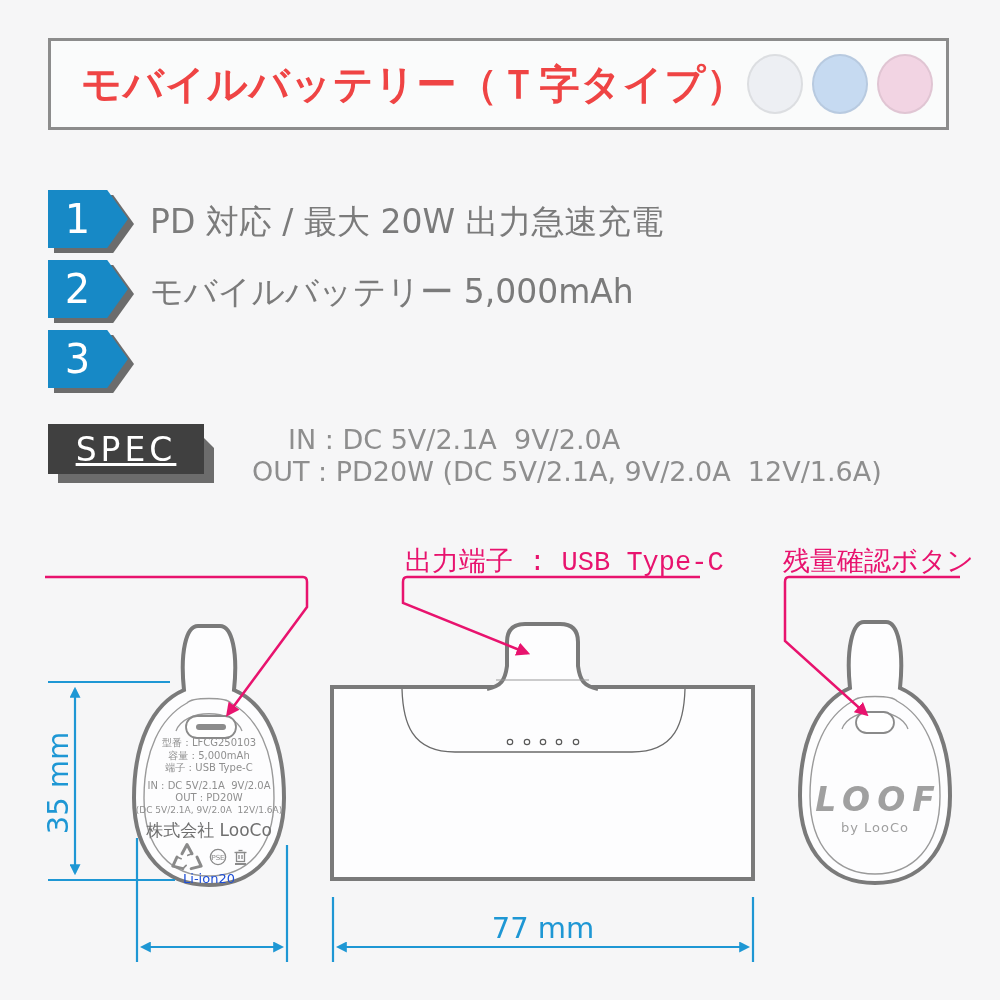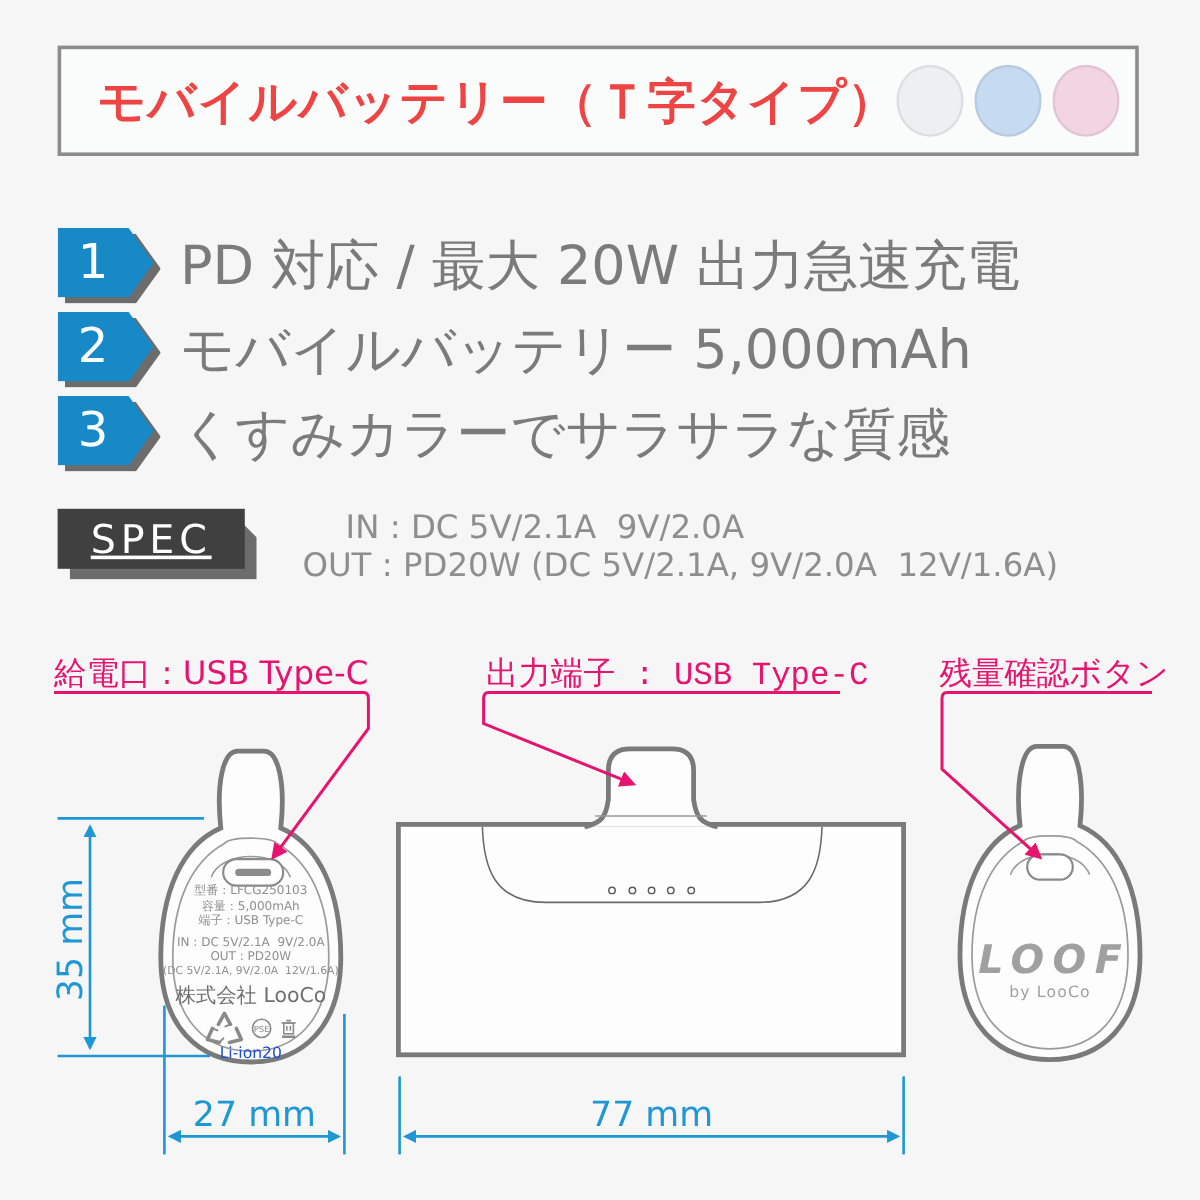--- a/index.html
+++ b/index.html
@@ -16,21 +16,21 @@
 
   
   .feature-row{position:absolute;left:48px;height:64px;display:flex;align-items:center;}
   .badge-wrap{position:relative;width:88px;height:64px;flex:0 0 auto;}
   .badge-shadow{position:absolute;left:6px;top:5px;width:80px;height:58px;background:#6c6c6c;
     clip-path:polygon(0 0,74% 0,100% 50%,74% 100%,0 100%);}
   .badge-front{position:absolute;left:0;top:0;width:80px;height:58px;background:#1789c6;
     clip-path:polygon(0 0,74% 0,100% 50%,74% 100%,0 100%);}
   .badge-num{position:absolute;left:0;top:0;width:59px;height:58px;display:flex;align-items:center;
     justify-content:center;color:#fff;font-size:40px;}
-  .feature-text{margin-left:14px;font-size:45px;color:#7b7b7b;white-space:pre;line-height:58px;}
+  .feature-text{margin-left:14px;font-size:33px;color:#7b7b7b;white-space:pre;line-height:58px;}
 
   
   .spec-wrap{position:absolute;left:48px;top:424px;width:176px;height:66px;}
   .spec-shadow{position:absolute;left:10px;top:9px;width:156px;height:50px;background:#6c6c6c;
     clip-path:polygon(0 0,calc(100% - 15px) 0,100% 15px,100% 100%,0 100%);}
   .spec-front{position:absolute;left:0;top:0;width:156px;height:50px;background:#404040;
     display:flex;align-items:center;justify-content:center;color:#fff;font-size:33px;letter-spacing:4px;text-decoration:underline;}
   .spec-line{position:absolute;font-size:27px;color:#8e8e8e;white-space:pre;}
   .spec-line.in{left:288px;top:424px;}
   .spec-line.out{left:252px;top:456px;}
@@ -158,36 +158,33 @@
       <div class="badge-num">2</div>
     </div>
     <div class="feature-text">モバイルバッテリー 5,000mAh</div>
   </div>
   <div class="feature-row" style="top:330px;">
     <div class="badge-wrap">
       <div class="badge-shadow"></div>
       <div class="badge-front"></div>
       <div class="badge-num">3</div>
     </div>
-    <div class="feature-text">くすみカラーでサラサラな質感</div>
   </div>
 
   <div class="spec-wrap">
     <div class="spec-shadow"></div>
     <div class="spec-front">SPEC</div>
   </div>
   <div class="spec-line in">IN : DC 5V/2.1A  9V/2.0A</div>
   <div class="spec-line out">OUT : PD20W (DC 5V/2.1A, 9V/2.0A  12V/1.6A)</div>
 
-  <div class="callout c1">給電口 : USB Type-C</div>
   <div class="callout c2">出力端子 : USB Type-C</div>
   <div class="callout c3">残量確認ボタン</div>
 
   <div class="dim v35">35 mm</div>
-  <div class="dim w27">27 mm</div>
   <div class="dim w77">77 mm</div>
 
   <div class="back-label">
     <div class="bl-s">型番：LFCG250103</div>
     <div class="bl-s">容量：5,000mAh</div>
     <div class="bl-s">端子：USB Type-C</div>
     <div class="bl-gap"></div>
     <div class="bl-s">IN : DC 5V/2.1A  9V/2.0A</div>
     <div class="bl-s">OUT : PD20W</div>
     <div class="bl-out2">(DC 5V/2.1A, 9V/2.0A  12V/1.6A)</div>

